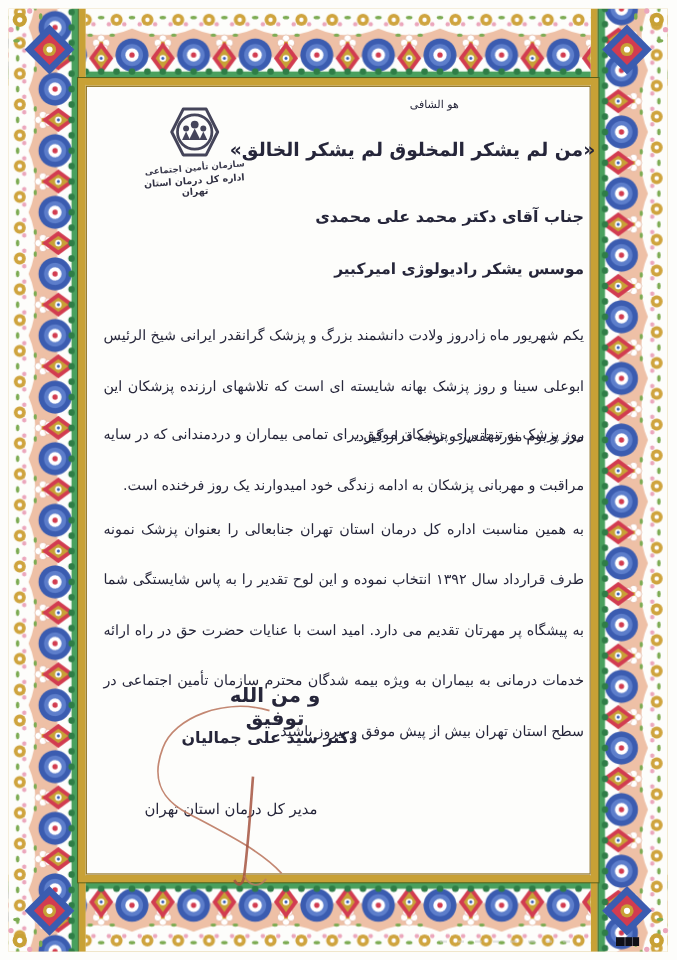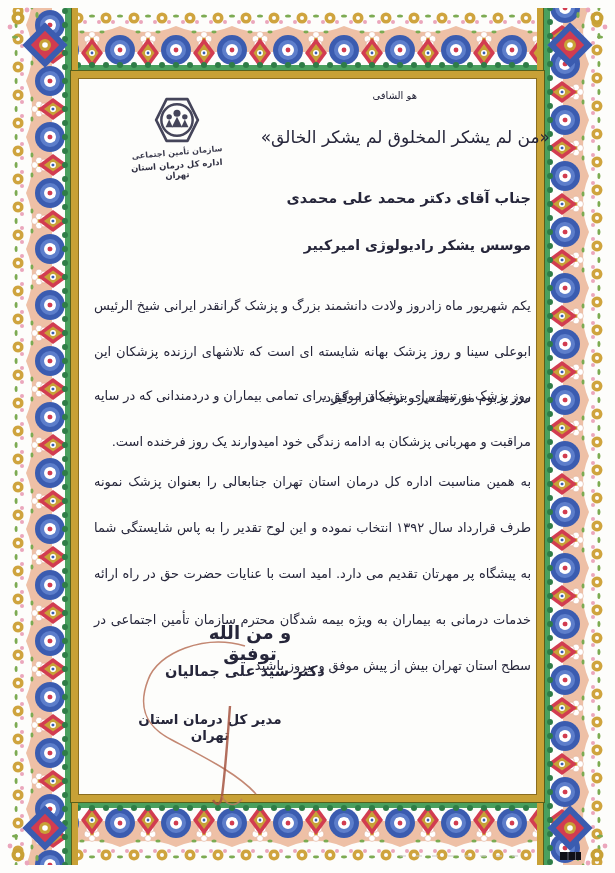--- a/index.html
+++ b/index.html
@@ -13,37 +13,37 @@
   .page{
     position:relative;width:615px;height:873px;background:#fdfdfb;overflow:hidden;
   }
   .border-svg{position:absolute;left:0;top:0;pointer-events:none;}
   .abs{position:absolute;}
   .invocation{
     top:90px;left:257px;width:160px;text-align:right;
     font-size:10px;font-weight:normal;
   }
   .quote{
-    top:127px;left:200px;width:350px;text-align:right;
-    font-size:17px;font-weight:normal;letter-spacing:-0.2px;
+    top:127px;left:200px;width:350px;text-align:center;
+    font-size:17px;font-weight:bold;letter-spacing:-0.2px;
   }
   .recipient-name{top:190px;right:84px;font-size:14.5px;font-weight:bold;text-align:right;}
   .recipient-role{top:237px;right:84px;font-size:14px;font-weight:bold;text-align:right;}
   .para{
     left:94px;right:84px;position:absolute;
     font-size:13px;line-height:46px;
     text-align:justify;text-align-last:right;
     word-spacing:-0.5px;
   }
   .p1{top:270px;}
   .p2{top:360px;}
   .p3{top:446px;}
   .sig-closing{top:622px;left:195px;width:110px;text-align:center;font-size:18px;font-weight:bold;}
   .sig-name{top:663px;left:165px;width:160px;text-align:left;font-size:14.5px;font-weight:bold;}
-  .sig-title{top:711px;left:125px;width:170px;text-align:center;font-size:13.5px;font-weight:bold;}
+  .sig-title{top:728px;left:125px;width:170px;text-align:center;font-size:13.5px;font-weight:normal;}
   .signature-svg{position:absolute;left:108px;top:628px;pointer-events:none;}
   .logo-block{top:96px;left:118px;width:118px;text-align:center;}
   .logo-block svg{display:block;margin:0 auto 4px auto;}
   .logo-cap1{font-size:8px;color:#3c3c4e;transform:rotate(-5deg);font-weight:bold;}
   .logo-cap2{font-size:8.5px;color:#323244;transform:rotate(-4deg);font-weight:bold;margin-top:3px;}
   .scan-mark{
     top:852px;left:560px;width:21px;height:8px;
     background:linear-gradient(90deg,#101018 0 35%,#3c3c48 35% 45%,#101018 45% 70%,#5a5a66 70% 75%,#101018 75% 100%);
   }
   .scan-dashes{top:855px;left:400px;width:120px;height:2px;

